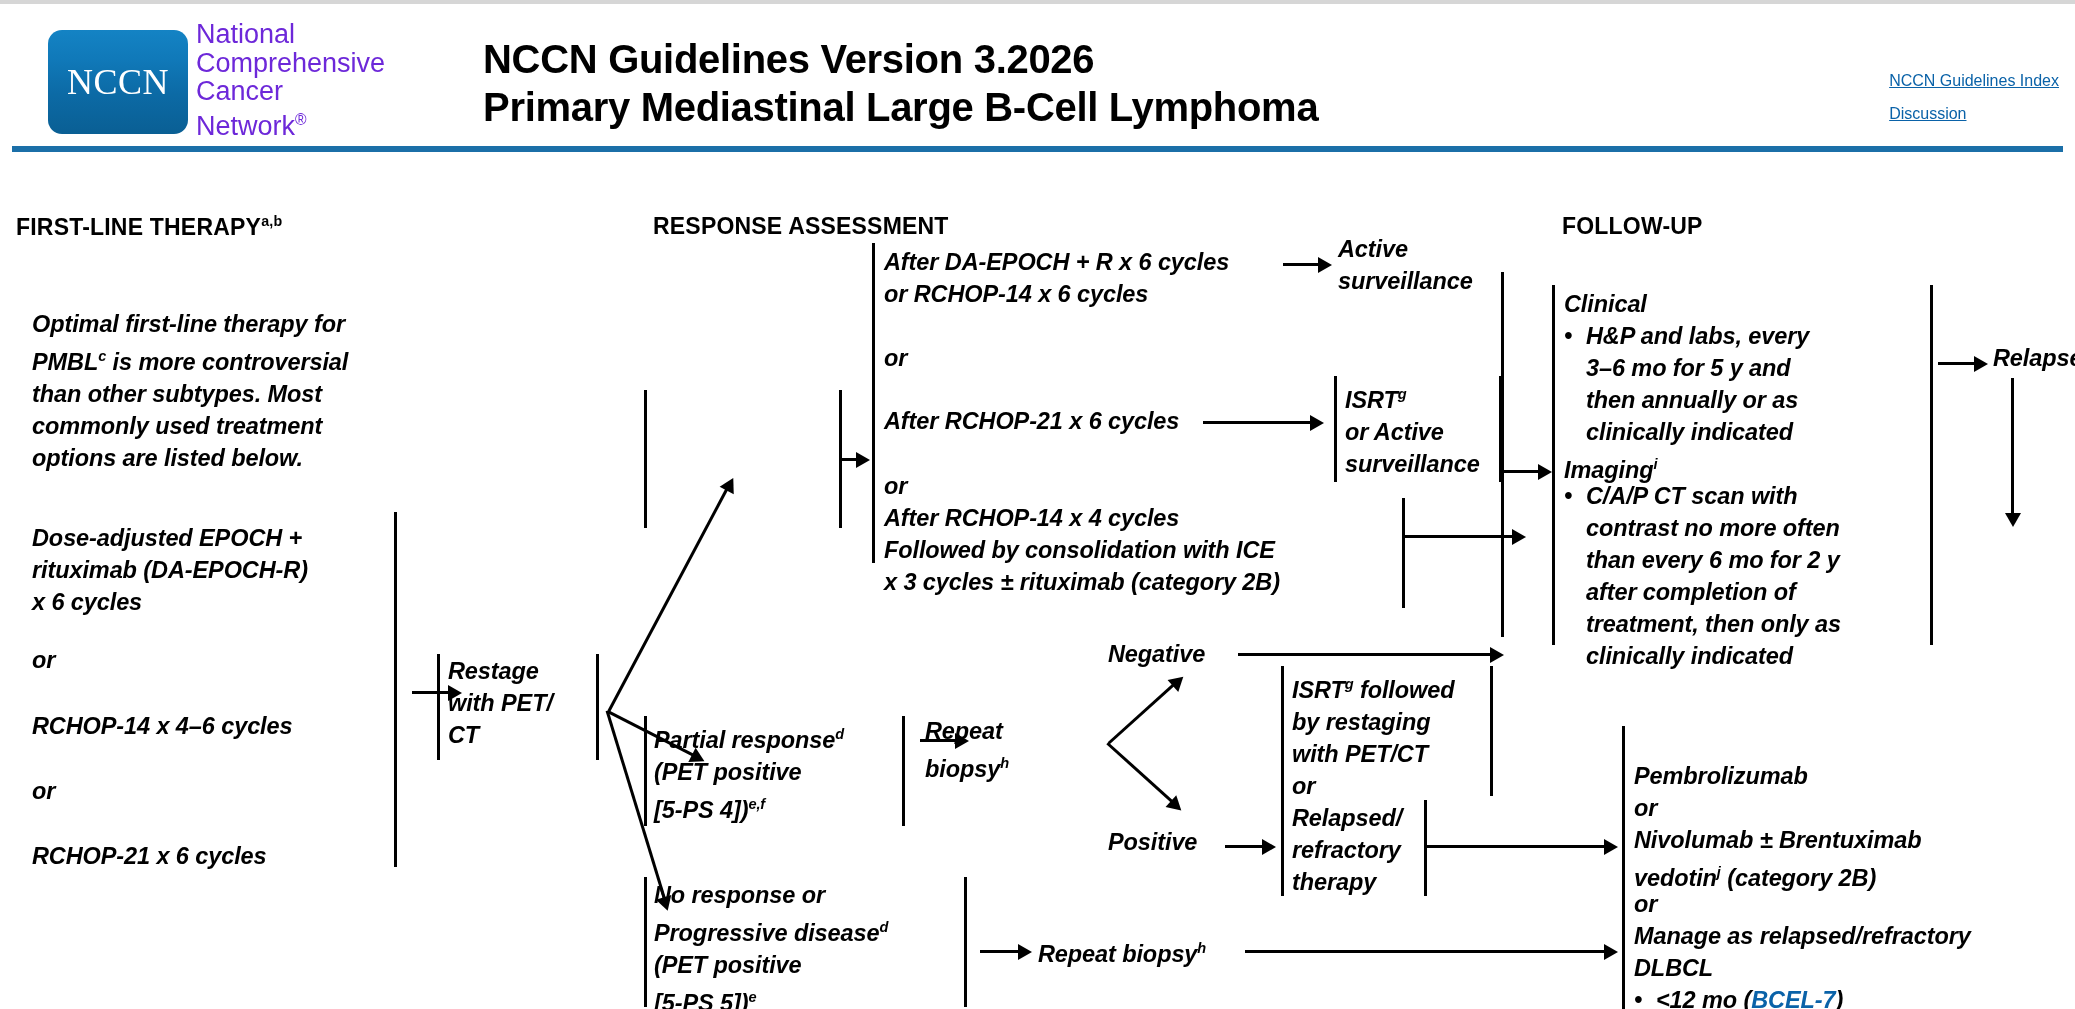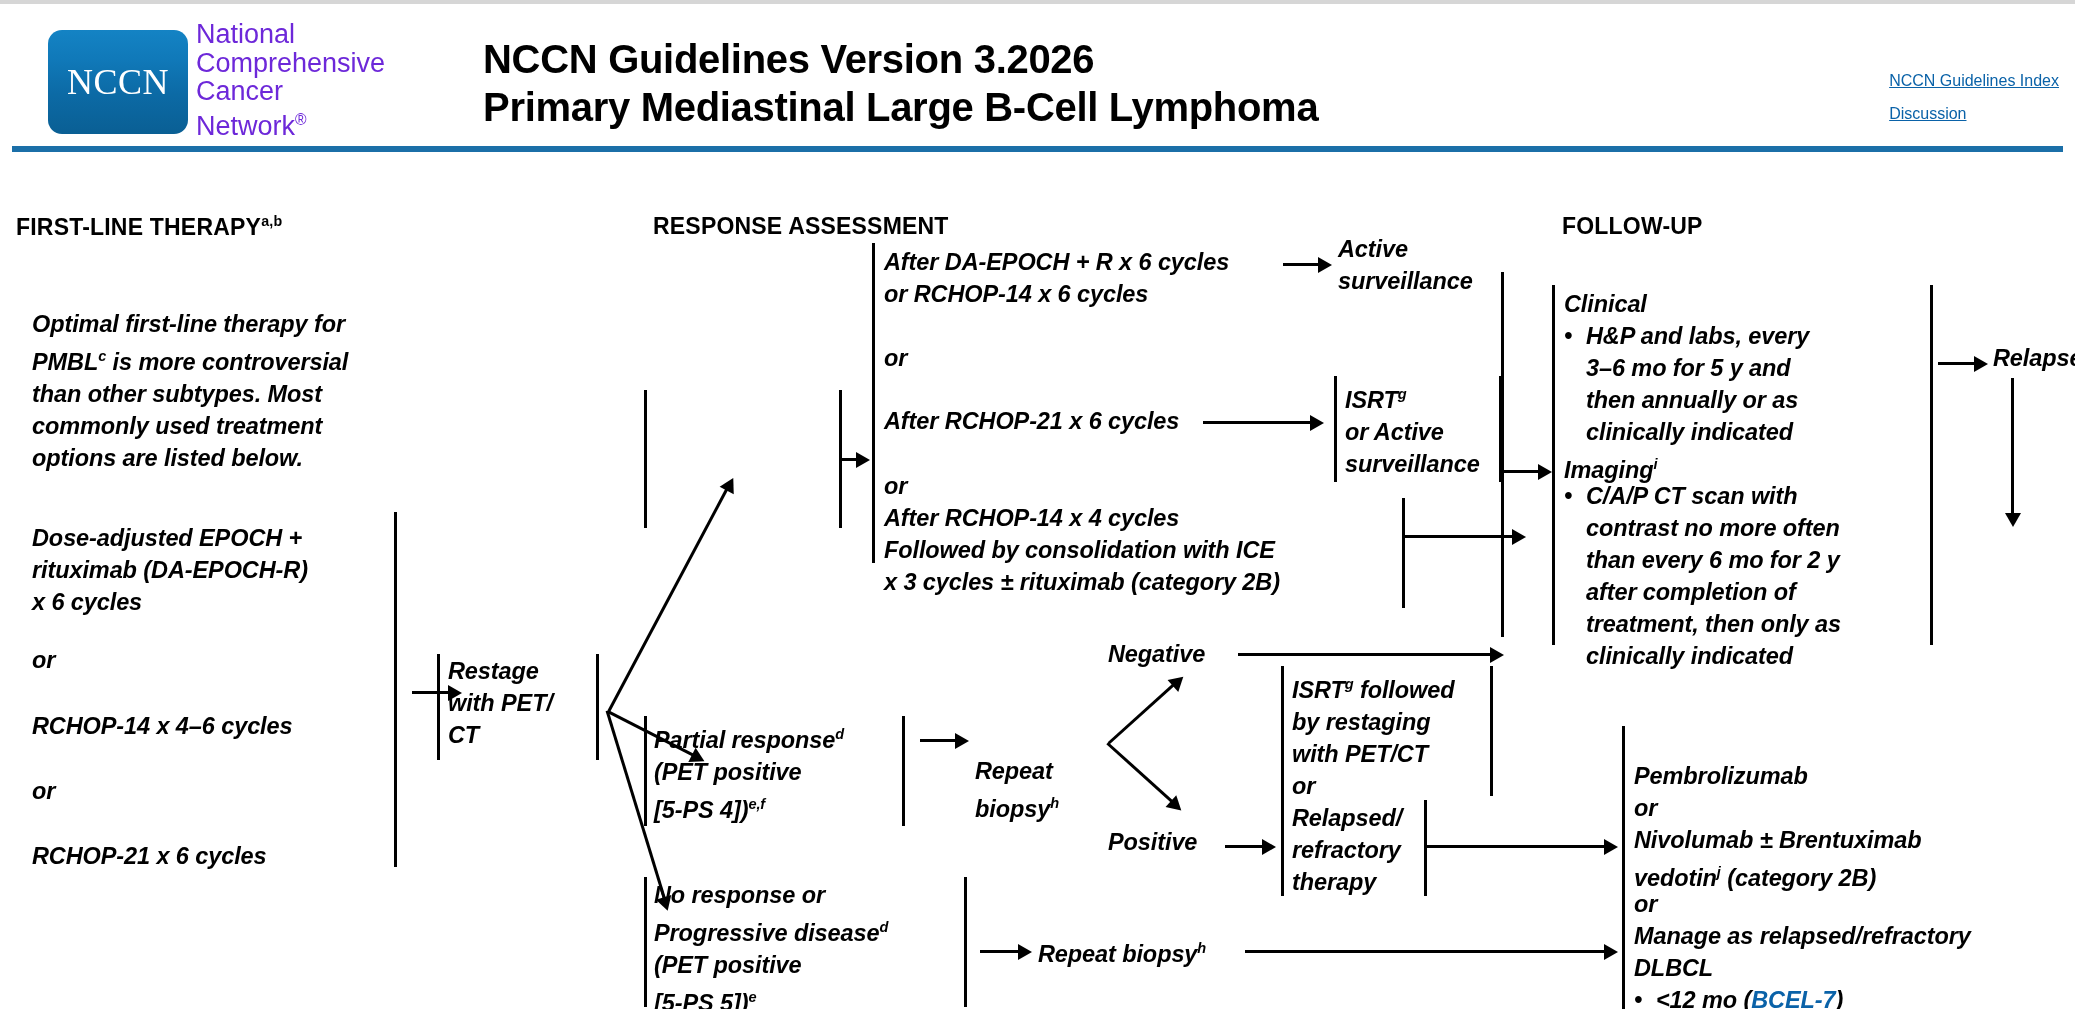--- a/index.html
+++ b/index.html
@@ -220,21 +220,21 @@
   <div class="vl" style="left:2011px;top:378px;height:140px;"></div>
   <div class="ar-d" style="left:2005px;top:513px;"></div>
 
   <div class="vr" style="left:644px;top:716px;height:110px;"></div>
   <div class="tb" style="left:654px;top:718px;"><span>Partial response</span><sup>d</sup><br><span>(PET positive</span><br><span>[5-PS 4])</span><sup>e,f</sup></div>
   <div class="vr" style="left:902px;top:716px;height:110px;"></div>
 
   <div class="hl" style="left:920px;top:739px;width:38px;"></div>
   <div class="ar-r" style="left:955px;top:733px;"></div>
 
-  <div class="tb" style="left:975px;top:715px;margin-top:40px;"><span style="white-space:pre-line;">Repeat
+  <div class="tb" style="left:925px;top:715px;"><span style="white-space:pre-line;">Repeat
 biopsy</span><sup>h</sup></div>
 
   <div class="diag" style="left:1108px;top:742px;width:1px;height:1px;transform:rotate(-42deg);">
     <div class="stem" style="width:92px;"></div>
       <div class="head" style="left:86px;"></div>
   </div>
   <div class="diag" style="left:1108px;top:742px;width:1px;height:1px;transform:rotate(42deg);">
     <div class="stem" style="width:92px;"></div>
       <div class="head" style="left:86px;"></div>
   </div>

